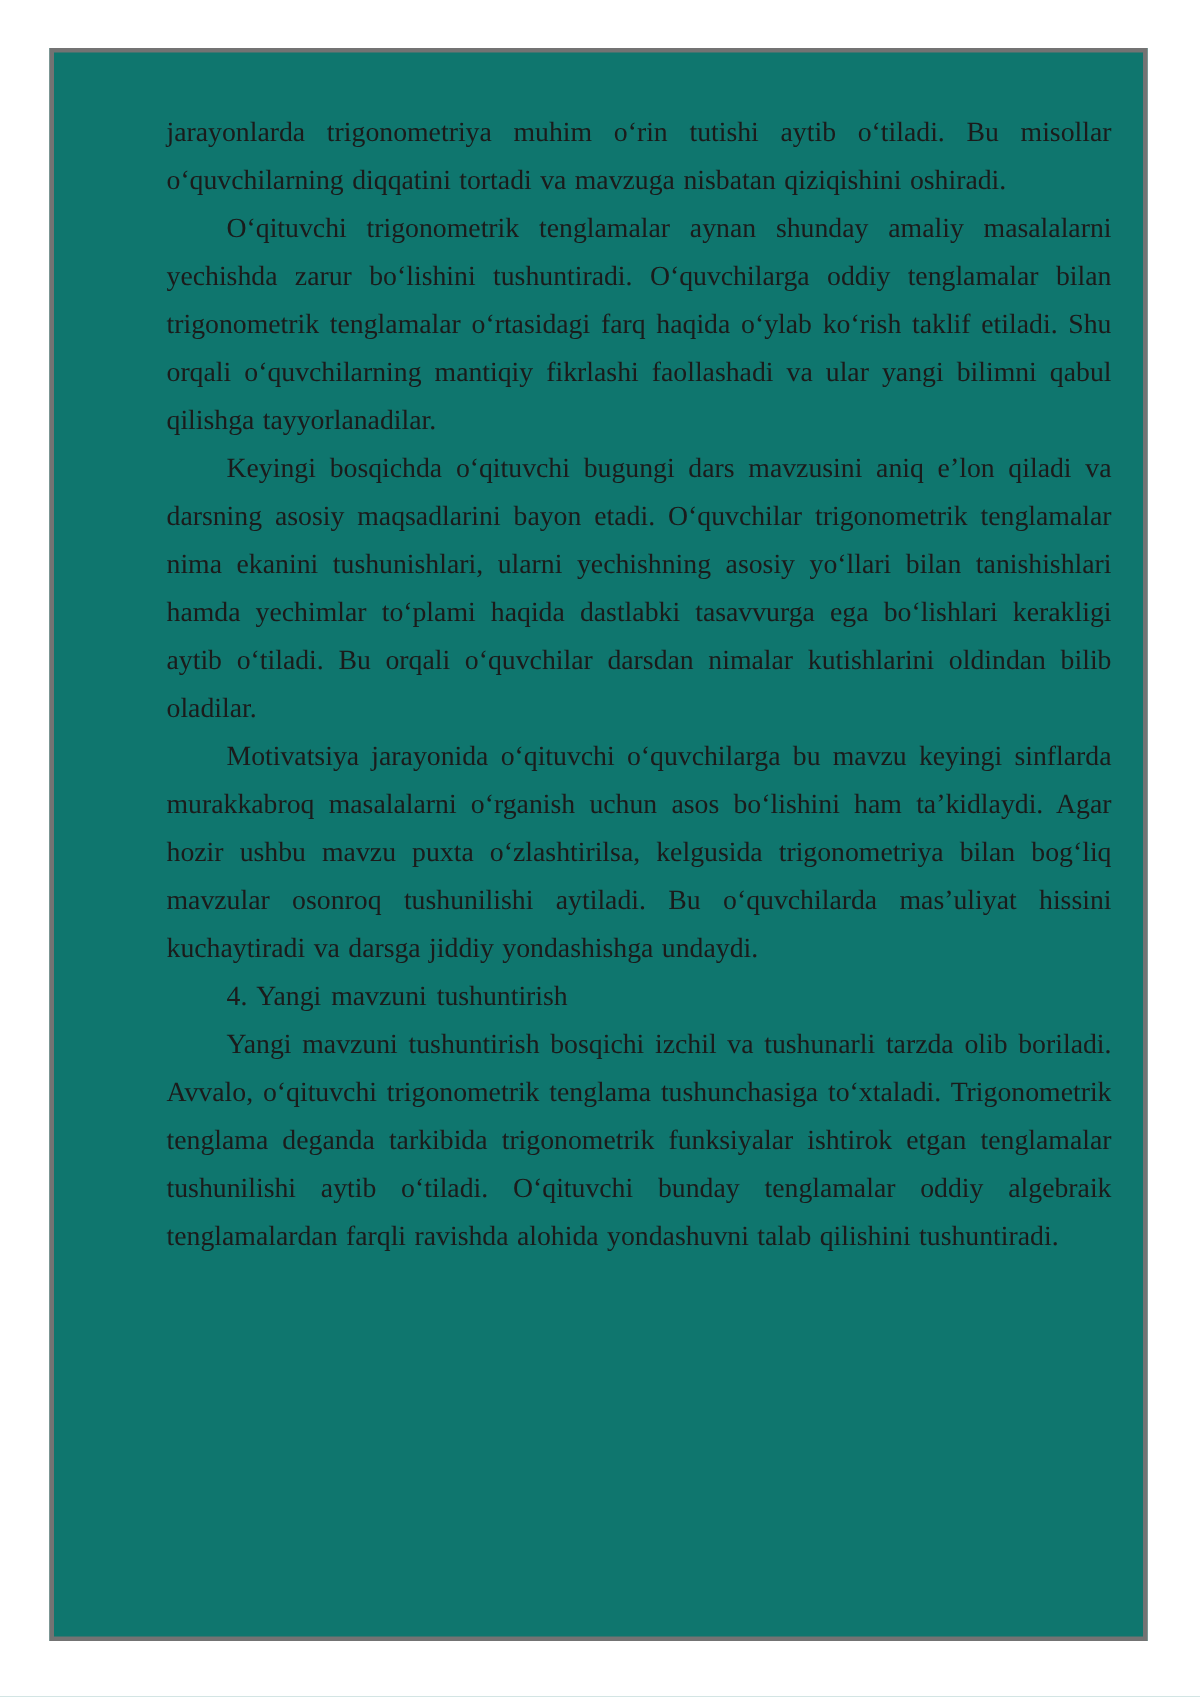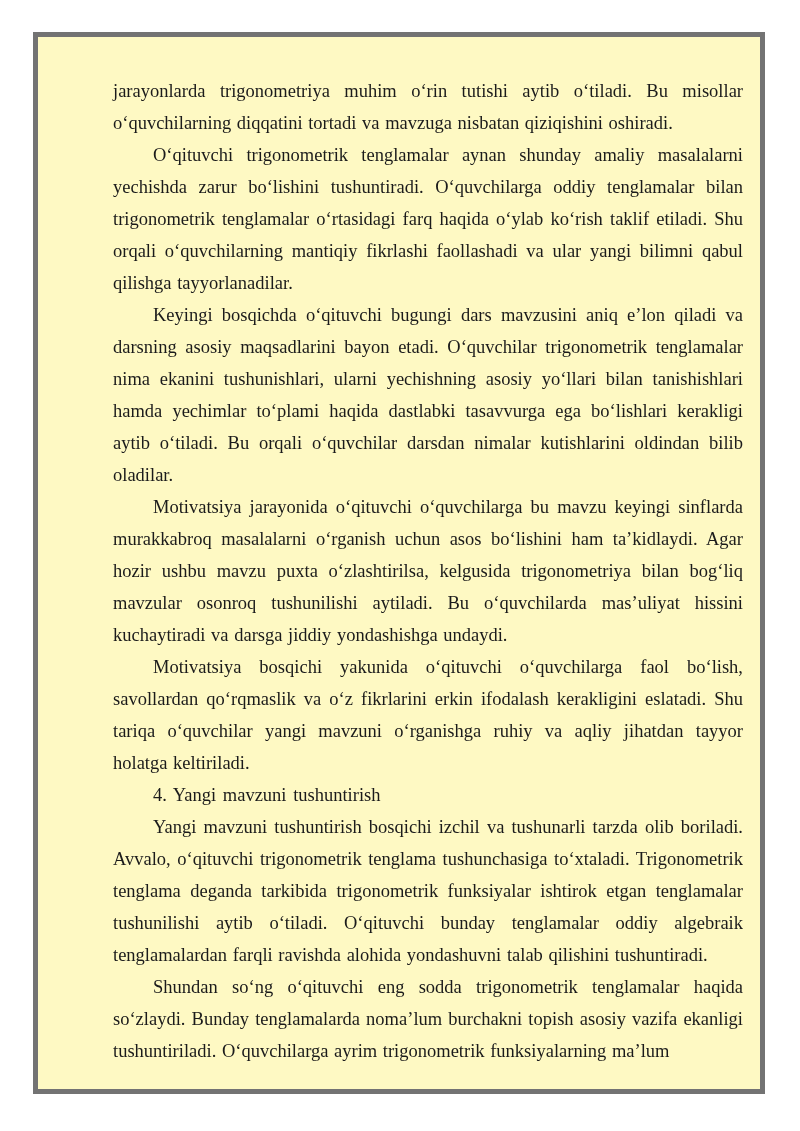--- a/index.html
+++ b/index.html
@@ -15,22 +15,22 @@
     overflow: hidden;
     font-family: "Liberation Serif", "DejaVu Serif", serif;
   }
   .frame {
     position: absolute;
     left: 33px;
     top: 32px;
     width: 732px;
     height: 1062px;
     box-sizing: border-box;
-    border: 5px solid #737373;
-    background: #fef9c3;
+    border: 3px solid #737373;
+    background: #0f766e;
   }
   .content {
     position: absolute;
     left: 75px;
     top: 38px;
     width: 630px;
     color: #1b1b1b;
     font-size: 18.5px;
     line-height: 32px;
   }
@@ -54,19 +54,17 @@
 <body>
 
 <div class="page">
   <div class="frame">
     <div class="content" style="color: rgb(27, 27, 27);">
 
     <p class="para continuation">jarayonlarda trigonometriya muhim o‘rin tutishi aytib o‘tiladi. Bu misollar o‘quvchilarning diqqatini tortadi va mavzuga nisbatan qiziqishini oshiradi.</p>
         <p class="para indented">O‘qituvchi trigonometrik tenglamalar aynan shunday amaliy masalalarni yechishda zarur bo‘lishini tushuntiradi. O‘quvchilarga oddiy tenglamalar bilan trigonometrik tenglamalar o‘rtasidagi farq haqida o‘ylab ko‘rish taklif etiladi. Shu orqali o‘quvchilarning mantiqiy fikrlashi faollashadi va ular yangi bilimni qabul qilishga tayyorlanadilar.</p>
         <p class="para indented">Keyingi bosqichda o‘qituvchi bugungi dars mavzusini aniq e’lon qiladi va darsning asosiy maqsadlarini bayon etadi. O‘quvchilar trigonometrik tenglamalar nima ekanini tushunishlari, ularni yechishning asosiy yo‘llari bilan tanishishlari hamda yechimlar to‘plami haqida dastlabki tasavvurga ega bo‘lishlari kerakligi aytib o‘tiladi. Bu orqali o‘quvchilar darsdan nimalar kutishlarini oldindan bilib oladilar.</p>
         <p class="para indented">Motivatsiya jarayonida o‘qituvchi o‘quvchilarga bu mavzu keyingi sinflarda murakkabroq masalalarni o‘rganish uchun asos bo‘lishini ham ta’kidlaydi. Agar hozir ushbu mavzu puxta o‘zlashtirilsa, kelgusida trigonometriya bilan bog‘liq mavzular osonroq tushunilishi aytiladi. Bu o‘quvchilarda mas’uliyat hissini kuchaytiradi va darsga jiddiy yondashishga undaydi.</p>
-        <p class="para indented">Motivatsiya bosqichi yakunida o‘qituvchi o‘quvchilarga faol bo‘lish, savollardan qo‘rqmaslik va o‘z fikrlarini erkin ifodalash kerakligini eslatadi. Shu tariqa o‘quvchilar yangi mavzuni o‘rganishga ruhiy va aqliy jihatdan tayyor holatga keltiriladi.</p>
         <p class="para heading">4. Yangi mavzuni tushuntirish</p>
         <p class="para indented">Yangi mavzuni tushuntirish bosqichi izchil va tushunarli tarzda olib boriladi. Avvalo, o‘qituvchi trigonometrik tenglama tushunchasiga to‘xtaladi. Trigonometrik tenglama deganda tarkibida trigonometrik funksiyalar ishtirok etgan tenglamalar tushunilishi aytib o‘tiladi. O‘qituvchi bunday tenglamalar oddiy algebraik tenglamalardan farqli ravishda alohida yondashuvni talab qilishini tushuntiradi.</p>
-        <p class="para indented">Shundan so‘ng o‘qituvchi eng sodda trigonometrik tenglamalar haqida so‘zlaydi. Bunday tenglamalarda noma’lum burchakni topish asosiy vazifa ekanligi tushuntiriladi. O‘quvchilarga ayrim trigonometrik funksiyalarning ma’lum</p>
       </div>
   </div>
 </div>
 
 </body></html>

